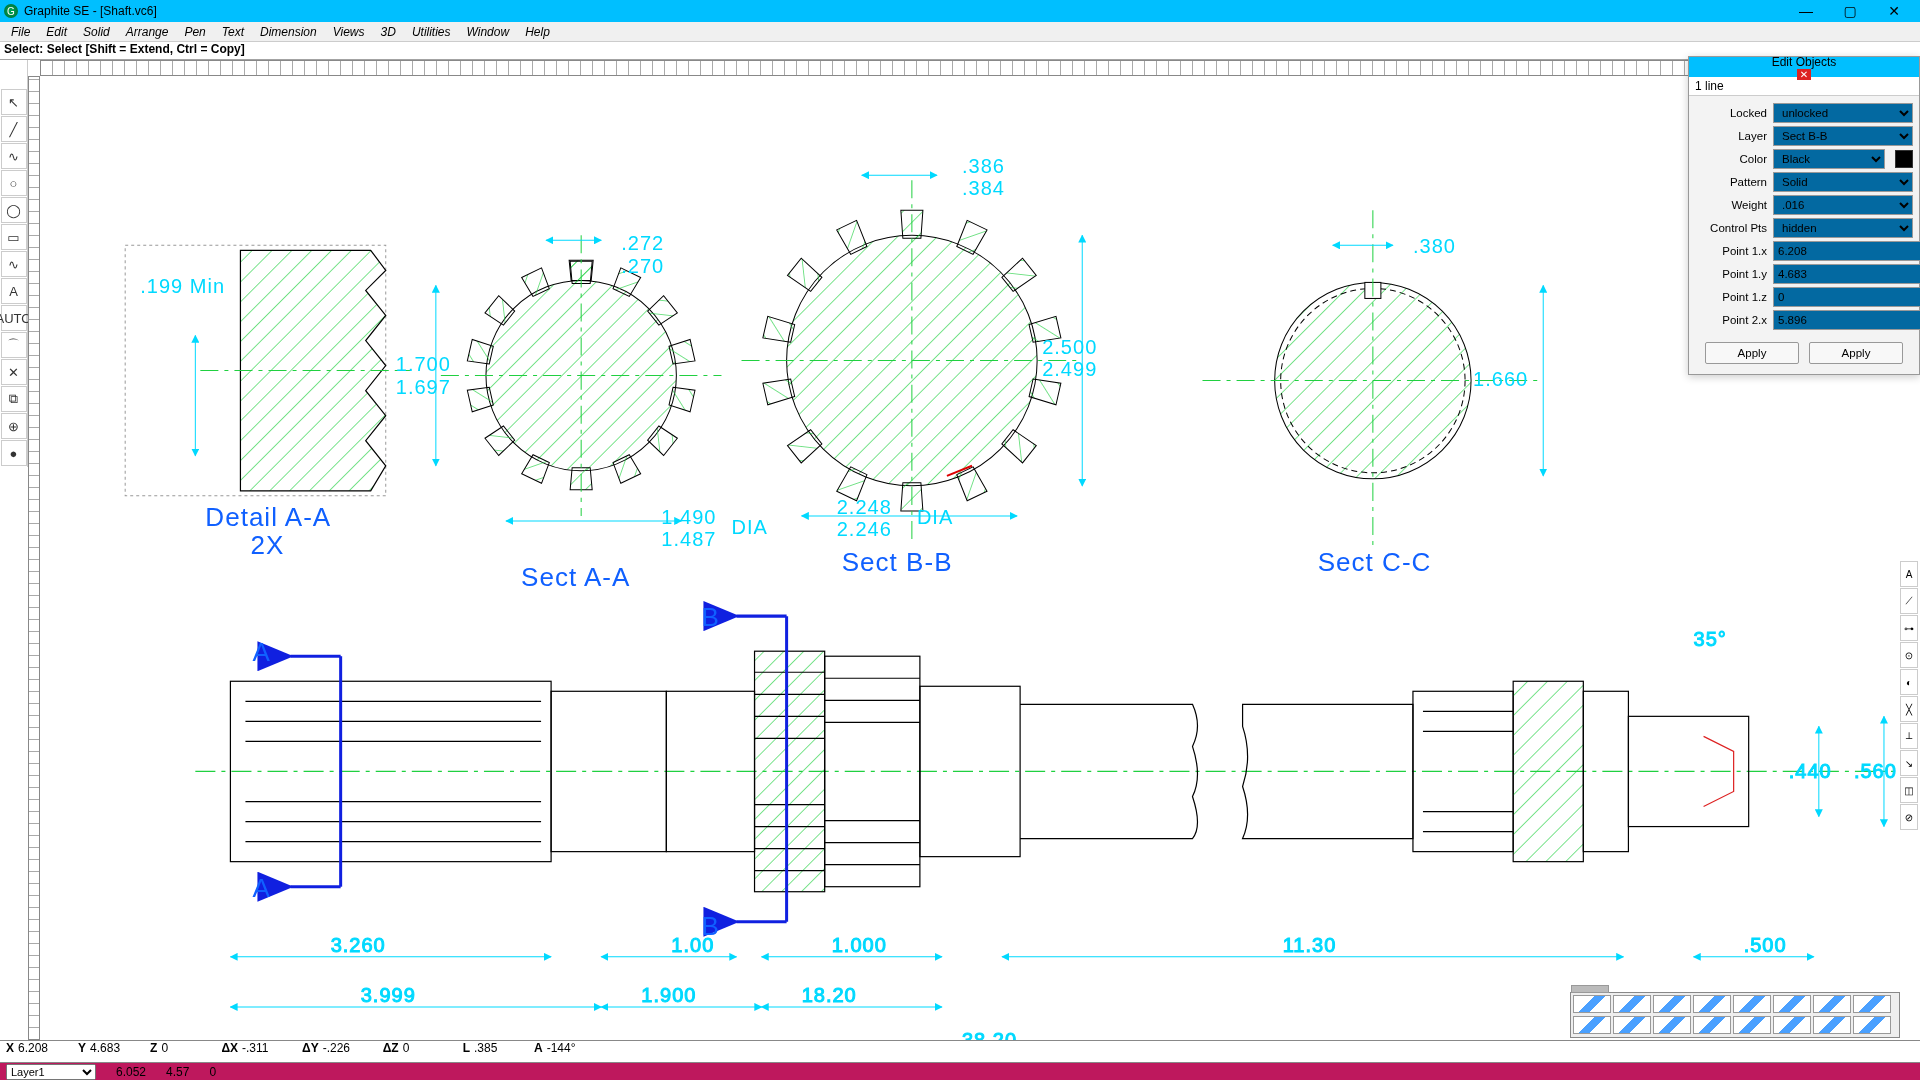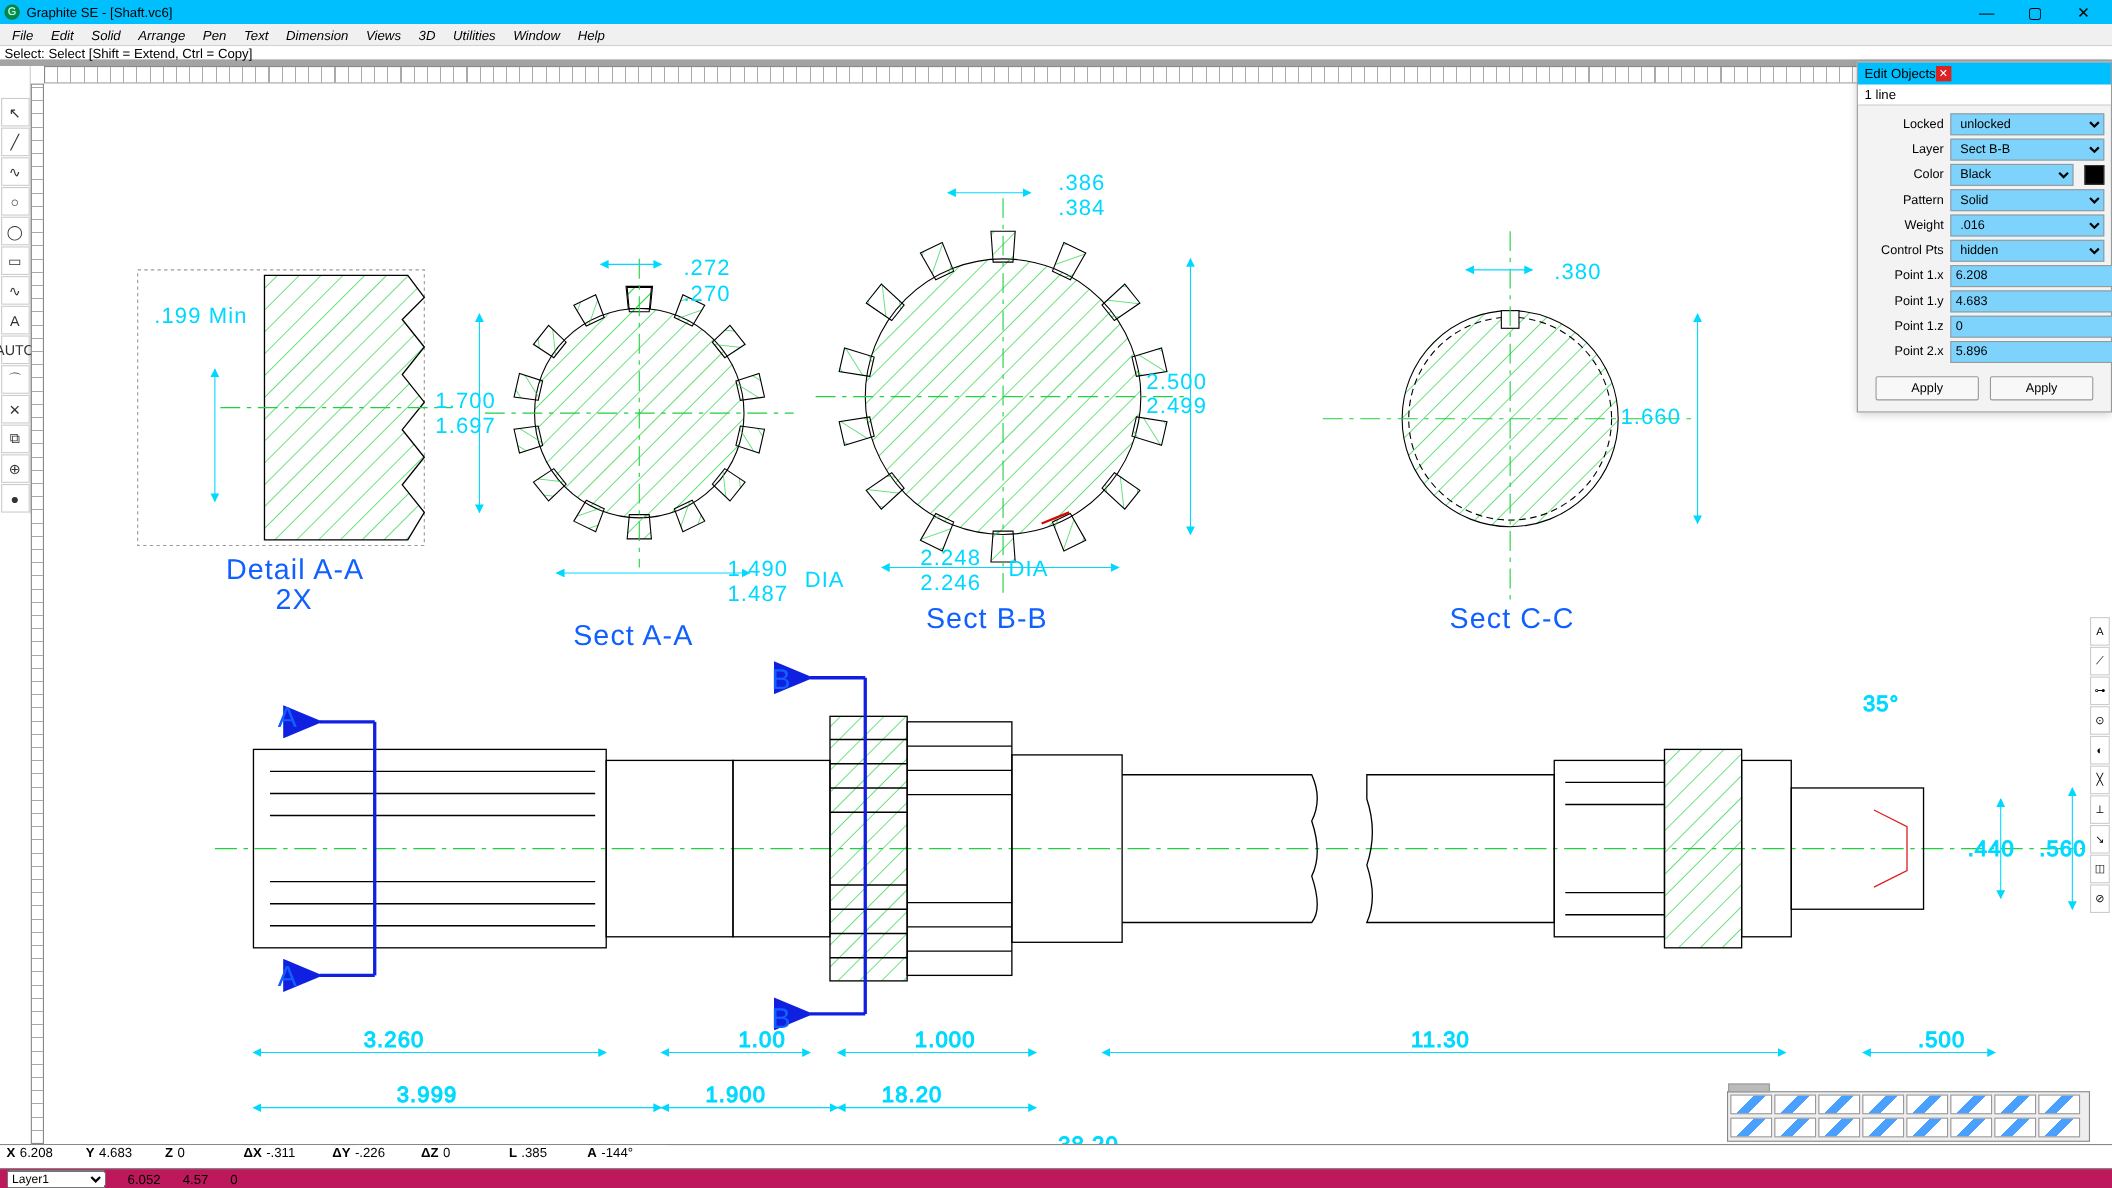--- a/index.html
+++ b/index.html
@@ -3,45 +3,45 @@
 <meta charset="utf-8">
 <style>
 * { margin:0; padding:0; box-sizing:border-box; font-family:"Segoe UI",Tahoma,sans-serif; font-size:12px; }
 html,body { width:1920px; height:1080px; overflow:hidden; background:#fff; }
 .titlebar { height:22px; background:#00bfff; display:flex; align-items:center; padding:0 4px; color:#000; }
 .titlebar .icon { width:14px; height:14px; border-radius:50%; background:radial-gradient(circle,#0a5,#063); margin-right:6px; display:flex; align-items:center; justify-content:center; font-size:10px; color:#fff; }
 .titlebar-btns { margin-left:auto; display:flex; }
 .titlebar-btns div { width:44px; height:22px; display:flex; align-items:center; justify-content:center; font-size:14px; color:#000; }
 .menubar { height:20px; background:#f0f0f0; display:flex; align-items:center; padding:0 4px; gap:2px; border-bottom:1px solid #ccc;font-style:italic; }
 .menubar span { padding:1px 7px; cursor:default; }
-.hintbar { height:18px; background:#fff; padding:0 4px; font-weight:400; border-bottom:6px solid #a3a3a3; }
+.hintbar { height:18px; background:#fff; padding:0 4px; font-weight:700; border-bottom:1px solid #a3a3a3; }
 .workarea { position:relative; height:calc(1080px - 22px - 20px - 18px - 22px - 18px); }
 .tool-l { position:absolute; left:0; top:0; width:28px; background:#fff; border-right:1px solid #ccc; padding-top:28px; }
 .tool-l div { width:26px; height:26px; border:1px solid #ccc; margin:1px auto; display:flex; align-items:center; justify-content:center; font-size:13px; color:#333; background:#fff; }
 .tool-r { position:absolute; right:0; top:500px; width:20px; }
 .tool-r div { width:18px; height:26px; border:1px solid #ccc; margin:1px 0; background:#fff; font-size:10px; display:flex; align-items:center; justify-content:center; }
 .ruler-h { position:absolute; left:40px; top:0; right:20px; height:16px; border:1px solid #888; background:repeating-linear-gradient(90deg,#fff,#fff 11px,#aaa 11px,#aaa 12px); }
 .ruler-v { position:absolute; left:28px; top:16px; bottom:0; width:12px; border:1px solid #888; background:repeating-linear-gradient(0deg,#fff,#fff 11px,#aaa 11px,#aaa 12px); }
 .canvas { position:absolute; left:40px; top:16px; right:20px; bottom:0; background:#fff; overflow:hidden; }
 .canvas svg { width:100%; height:100%; }
 .dim { font-family:Arial; font-size:20px; fill:#00d9ff; letter-spacing:1px; }
 .lbl { font-family:Arial; font-size:26px; fill:#1060ff; letter-spacing:1px; }
 .statusbar2 { height:22px; background:#fff; border-top:1px solid #888; display:flex; align-items:flex-start; padding:0 6px; font-size:12px; }
 .statusbar2 span b { font-weight:600; margin-right:4px; }
 .statusbar2 input { width:60px; border:none; font-size:12px; }
 .statusbar3 { height:18px; background:#be185d; border-top:1px solid #888; display:flex; align-items:center; gap:20px; padding:0 6px; font-size:11px; }
 .statusbar3 select { width:90px; font-size:11px; }
 .panel { position:absolute; right:0; top:56px; width:232px; background:#f3f3f3; border:1px solid #999; z-index:50; box-shadow:0 2px 8px rgba(0,0,0,.2); }
-.panel-title { background:#00bfff; height:20px; display:flex; align-items:center; padding:0 6px; justify-content:flex-start; font-size:12px; }
+.panel-title { background:#00bfff; height:20px; display:flex; align-items:center; padding:0 6px; justify-content:center; font-size:12px;flex-direction:column; }
 .panel-title .x { width:14px; height:14px; background:#d22; color:#fff; display:flex; align-items:center; justify-content:center; font-size:10px; }
 .panel-sub { background:#fff; padding:2px 6px; border-bottom:1px solid #ccc; font-weight:400; }
 .panel-body { padding:4px 6px 10px; }
 .prow { display:flex; align-items:center; margin:3px 0; gap:6px; }
 .prow label { flex:0 0 72px; text-align:right; font-size:11.5px; }
-.prow select,.prow input { flex:1; height:20px; border:1px solid #999; font-size:11.5px; padding:0 4px; background:#7dd3fc; }
+.prow select,.prow input { flex:1; height:20px; border:1px solid #999; font-size:11.5px; padding:0 4px; background:#0369a1; }
 .color-sw { width:18px; height:18px; background:#000; border:1px solid #333; margin-left:4px; }
 .panel-btns { display:flex; justify-content:space-around; margin-top:12px; gap:10px; padding:0 10px; }
 .panel-btns button { flex:1; height:22px; border:1px solid #999; background:#f8f8f8; border-radius:2px; font-size:11.5px; }
 .pen-palette { position:absolute; right:20px; bottom:2px; width:330px; height:46px; border:1px solid #888; background:#eee; display:flex; flex-wrap:wrap; padding:2px; gap:2px; z-index:40; }
 .pen-palette div { width:38px; height:18px; border:1px solid #999; background:linear-gradient(135deg,#fff 40%,#4aa0ff 40%,#4aa0ff 60%,#fff 60%); }
 .pen-palette .hdr { position:absolute; top:-8px; left:0; right:0; height:8px; background:#bbb; }
 </style>
 </head>
 <body>
 

